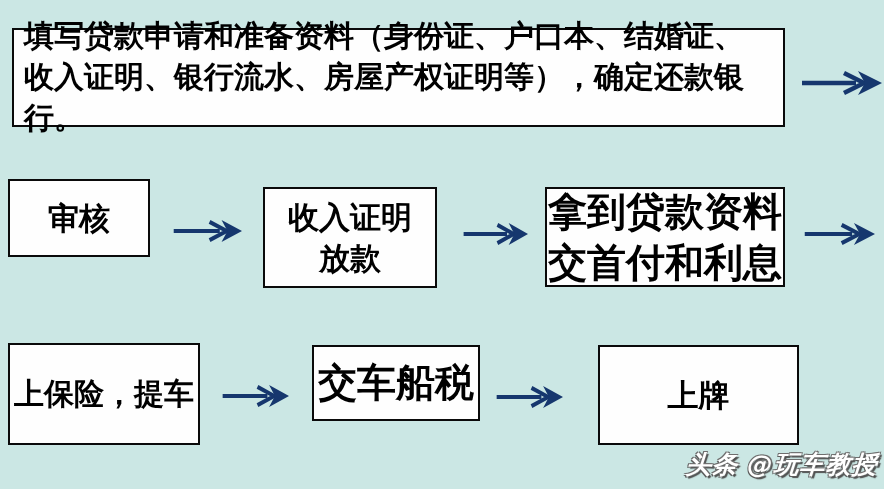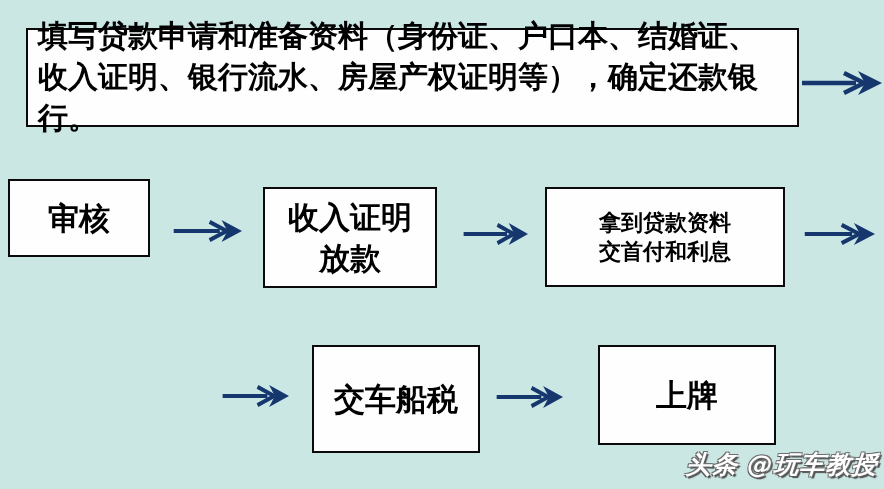--- a/index.html
+++ b/index.html
@@ -30,28 +30,27 @@
   .box .label{display:block;}
   .box1{
     left:12px;top:28px;width:773px;height:99px;
     justify-content:flex-start;
     text-align:left;
     padding:4px 10px;
     font-size:30px;
     line-height:1.36;
     white-space:normal;
     letter-spacing:0px;
-    margin-left:14px;
   }
   .box2{left:8px;top:179px;width:142px;height:78px;font-size:31px;}
   .box3{left:263px;top:187px;width:174px;height:101px;font-size:31px;}
-  .box4{left:545px;top:187px;width:240px;height:100px;font-size:22px;}
+  .box4{left:545px;top:187px;width:240px;height:100px;font-size:39px;}
   .box5{left:8px;top:343px;width:192px;height:102px;font-size:30px;}
-  .box6{left:312px;top:345px;width:168px;height:108px;font-size:31px;}
-  .box7{left:598px;top:345px;width:178px;height:100px;font-size:31px;}
+  .box6{left:312px;top:345px;width:168px;height:76px;font-size:39px;}
+  .box7{left:598px;top:345px;width:201px;height:100px;font-size:31px;}
   .arrow{
     position:absolute;
     color:#16376e;
   }
   .a1{left:800px;top:70px;width:82px;height:26px;}
   .a2{left:172px;top:219px;width:70px;height:24px;}
   .a3{left:462px;top:222px;width:66px;height:24px;}
   .a4{left:803px;top:222px;width:72px;height:24px;}
   .a5{left:221px;top:384px;width:68px;height:24px;}
   .a6{left:495px;top:385px;width:68px;height:24px;}
@@ -105,20 +104,23 @@
   <div class="box box4">
     <span class="label">拿到贷款资料
 交首付和利息</span>
   </div>
   <svg class="arrow a4" viewBox="0 0 82 26" preserveAspectRatio="none">
     <path d="M2 13 H56" stroke="currentColor" stroke-width="4.5" fill="none"></path>
     <path d="M44 3 L64 13 L44 23" stroke="currentColor" stroke-width="4.5" fill="none"></path>
     <polygon points="58,1 82,13 58,25 65,13" fill="currentColor"></polygon>
   </svg>
 
+  <div class="box box5">
+    <span class="label">上保险，提车</span>
+  </div>
   <svg class="arrow a5" viewBox="0 0 82 26" preserveAspectRatio="none">
     <path d="M2 13 H56" stroke="currentColor" stroke-width="4.5" fill="none"></path>
     <path d="M44 3 L64 13 L44 23" stroke="currentColor" stroke-width="4.5" fill="none"></path>
     <polygon points="58,1 82,13 58,25 65,13" fill="currentColor"></polygon>
   </svg>
   <div class="box box6">
     <span class="label">交车船税</span>
   </div>
   <svg class="arrow a6" viewBox="0 0 82 26" preserveAspectRatio="none">
     <path d="M2 13 H56" stroke="currentColor" stroke-width="4.5" fill="none"></path>

